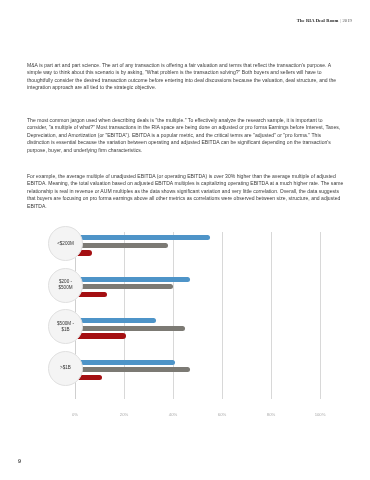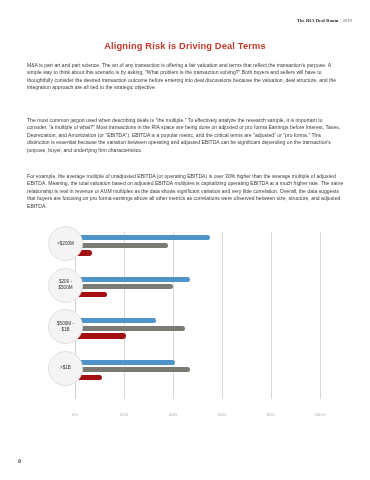--- a/index.html
+++ b/index.html
@@ -81,21 +81,20 @@
 </style>
 </head>
 <body>
 
 <div class="page">
 
   <div class="header">
     <span class="brand">The RIA Deal Room</span><span class="sep">|</span><span class="year">2019</span>
   </div>
 
-  <div class="title">Aligning Risk is Driving Deal Terms</div>
 
   <div class="copy">
     <p class="para" id="p1">M&amp;A is part art and part science. The art of any transaction is offering a fair valuation and terms that reflect the transaction's purpose. A simple way to think about this scenario is by asking, "What problem is the transaction solving?" Both buyers and sellers will have to thoughtfully consider the desired transaction outcome before entering into deal discussions because the valuation, deal structure, and the integration approach are all tied to the strategic objective.</p>
     <p class="para" id="p2">The most common jargon used when describing deals is "the multiple." To effectively analyze the research sample, it is important to consider, "a multiple of what?" Most transactions in the RIA space are being done on adjusted or pro forma Earnings before Interest, Taxes, Depreciation, and Amortization (or "EBITDA"). EBITDA is a popular metric, and the critical terms are "adjusted" or "pro forma." This distinction is essential because the variation between operating and adjusted EBITDA can be significant depending on the transaction's purpose, buyer, and underlying firm characteristics.</p>
     <p class="para" id="p3">For example, the average multiple of unadjusted EBITDA (or operating EBITDA) is over 30% higher than the average multiple of adjusted EBITDA. Meaning, the total valuation based on adjusted EBITDA multiples is capitalizing operating EBITDA at a much higher rate. The same relationship is real in revenue or AUM multiples as the data shows significant variation and very little correlation. Overall, the data suggests that buyers are focusing on pro forma earnings above all other metrics as correlations were observed between size, structure, and adjusted EBITDA.</p>
   </div>
 
   <div class="chart">
     <div class="plot" id="plot">
         <div class="gridline axis0" style="left: 0px;"></div>

